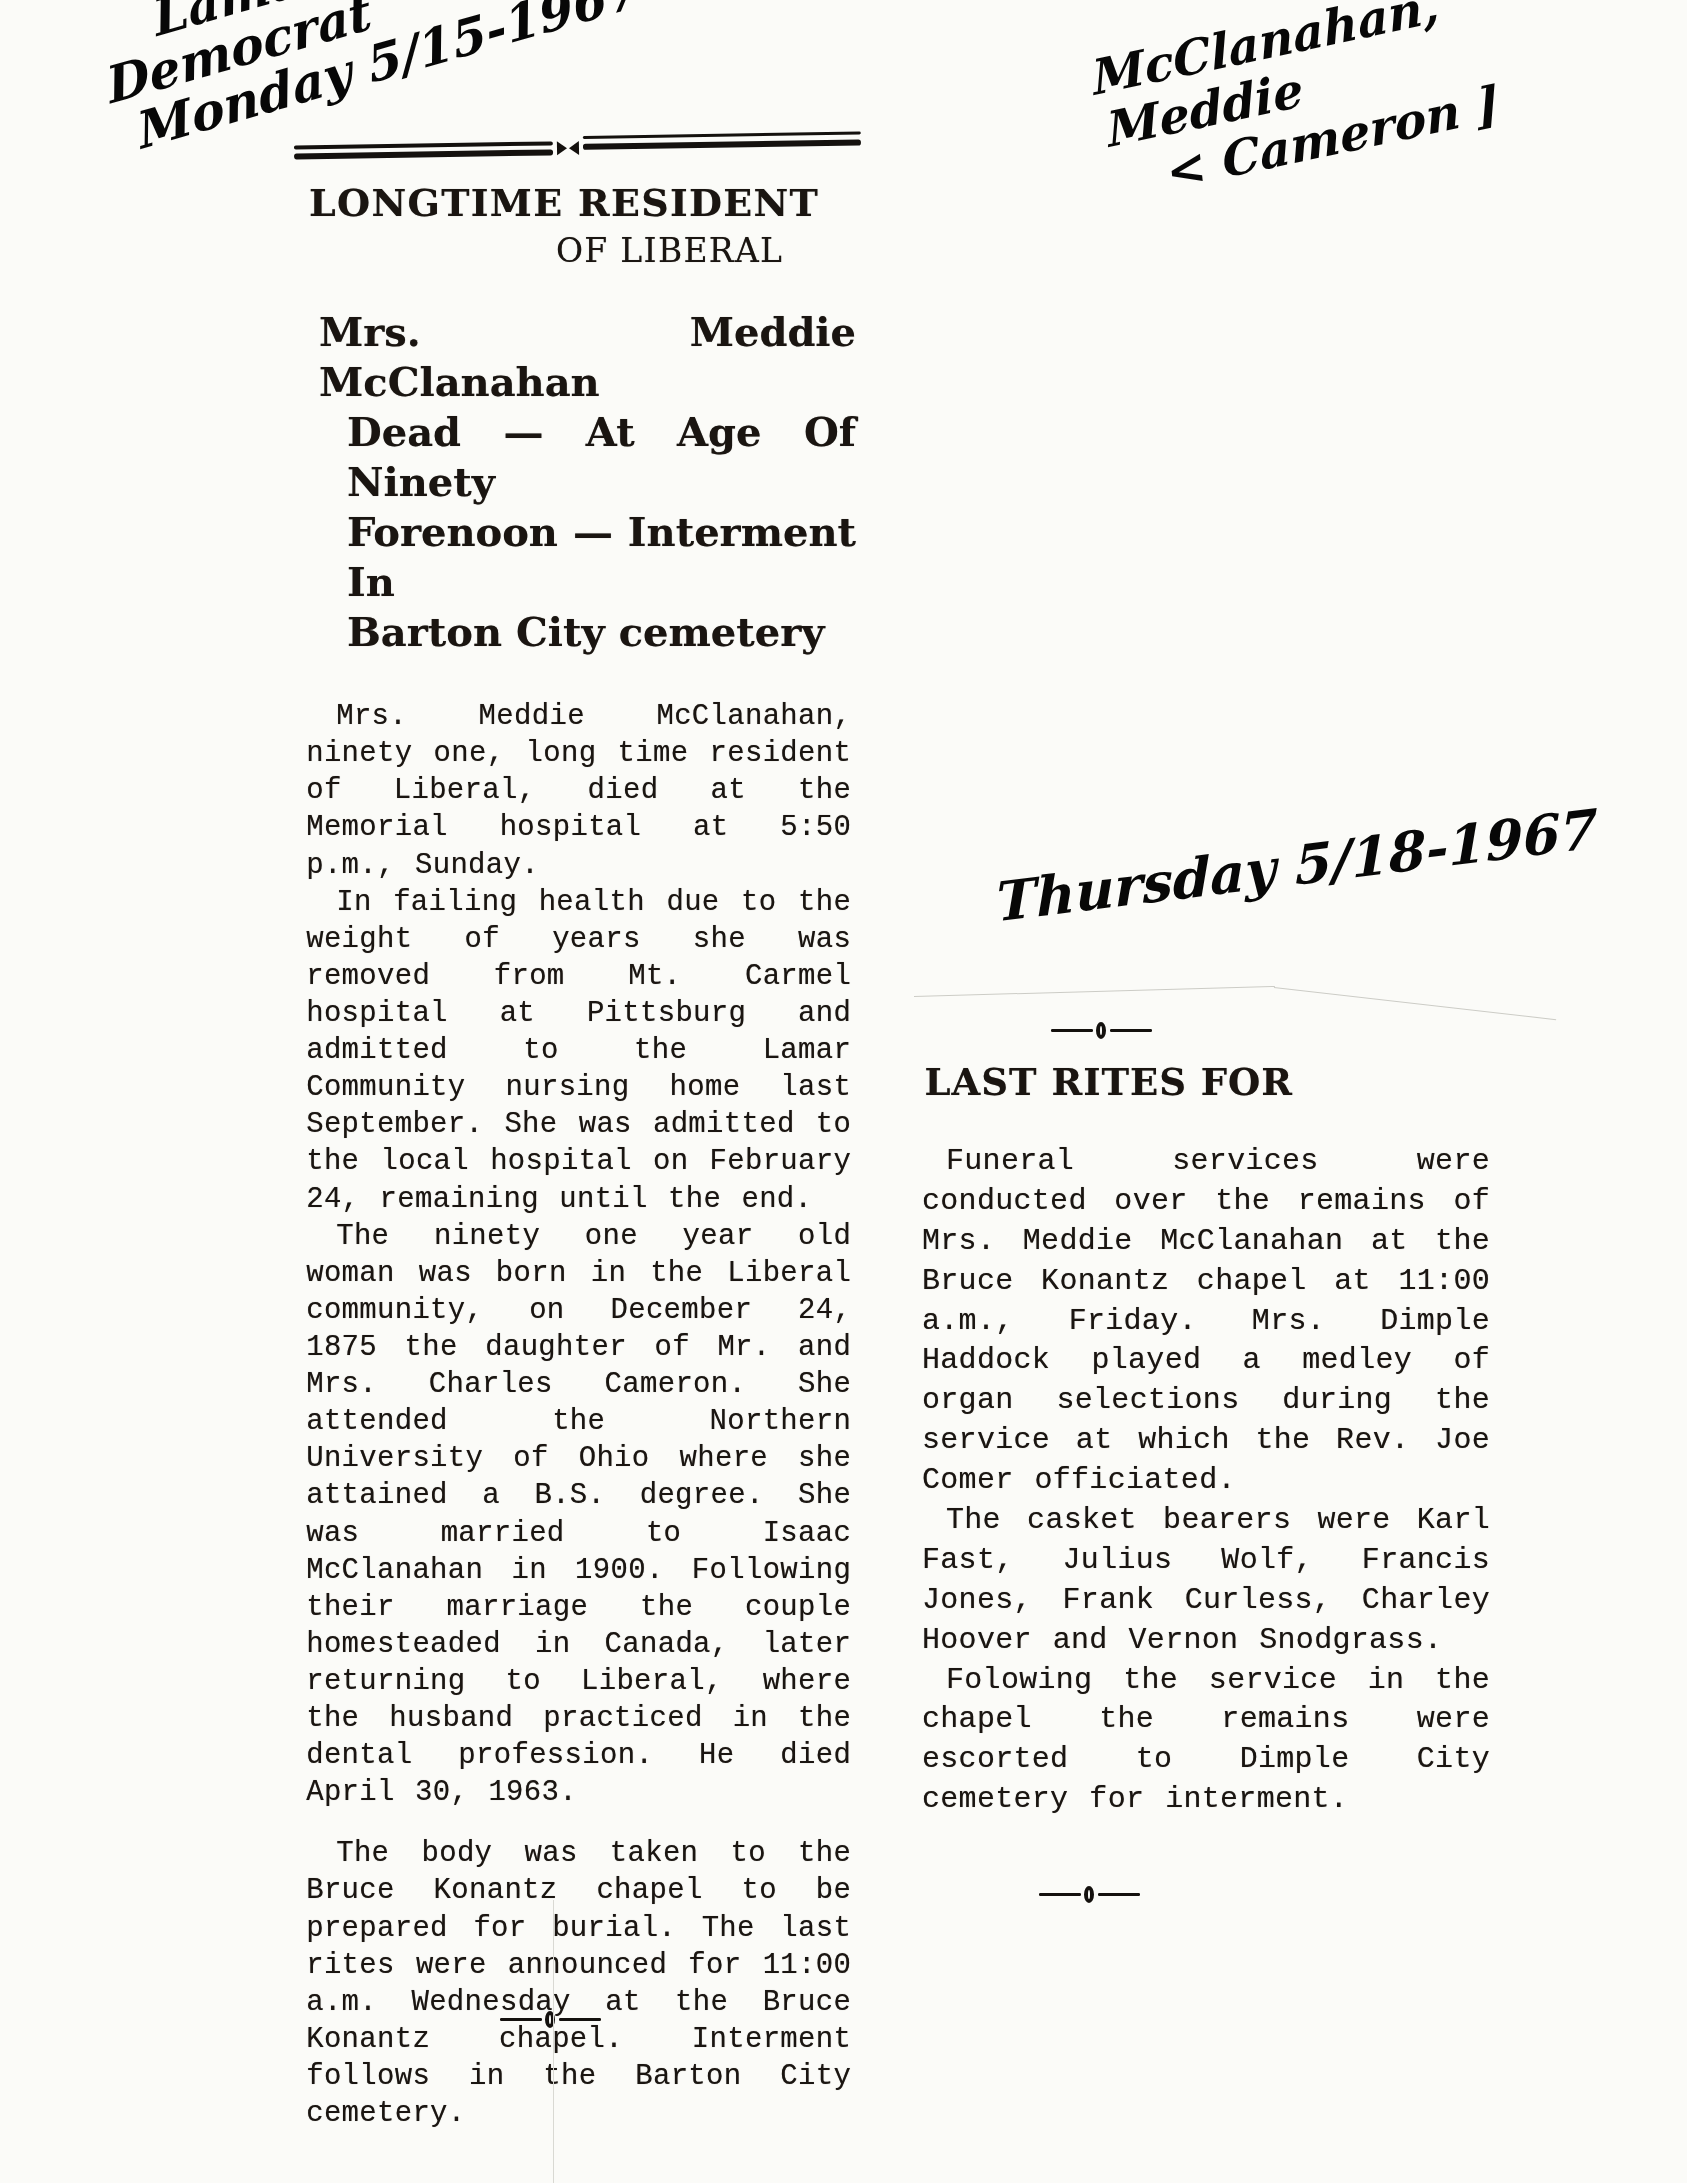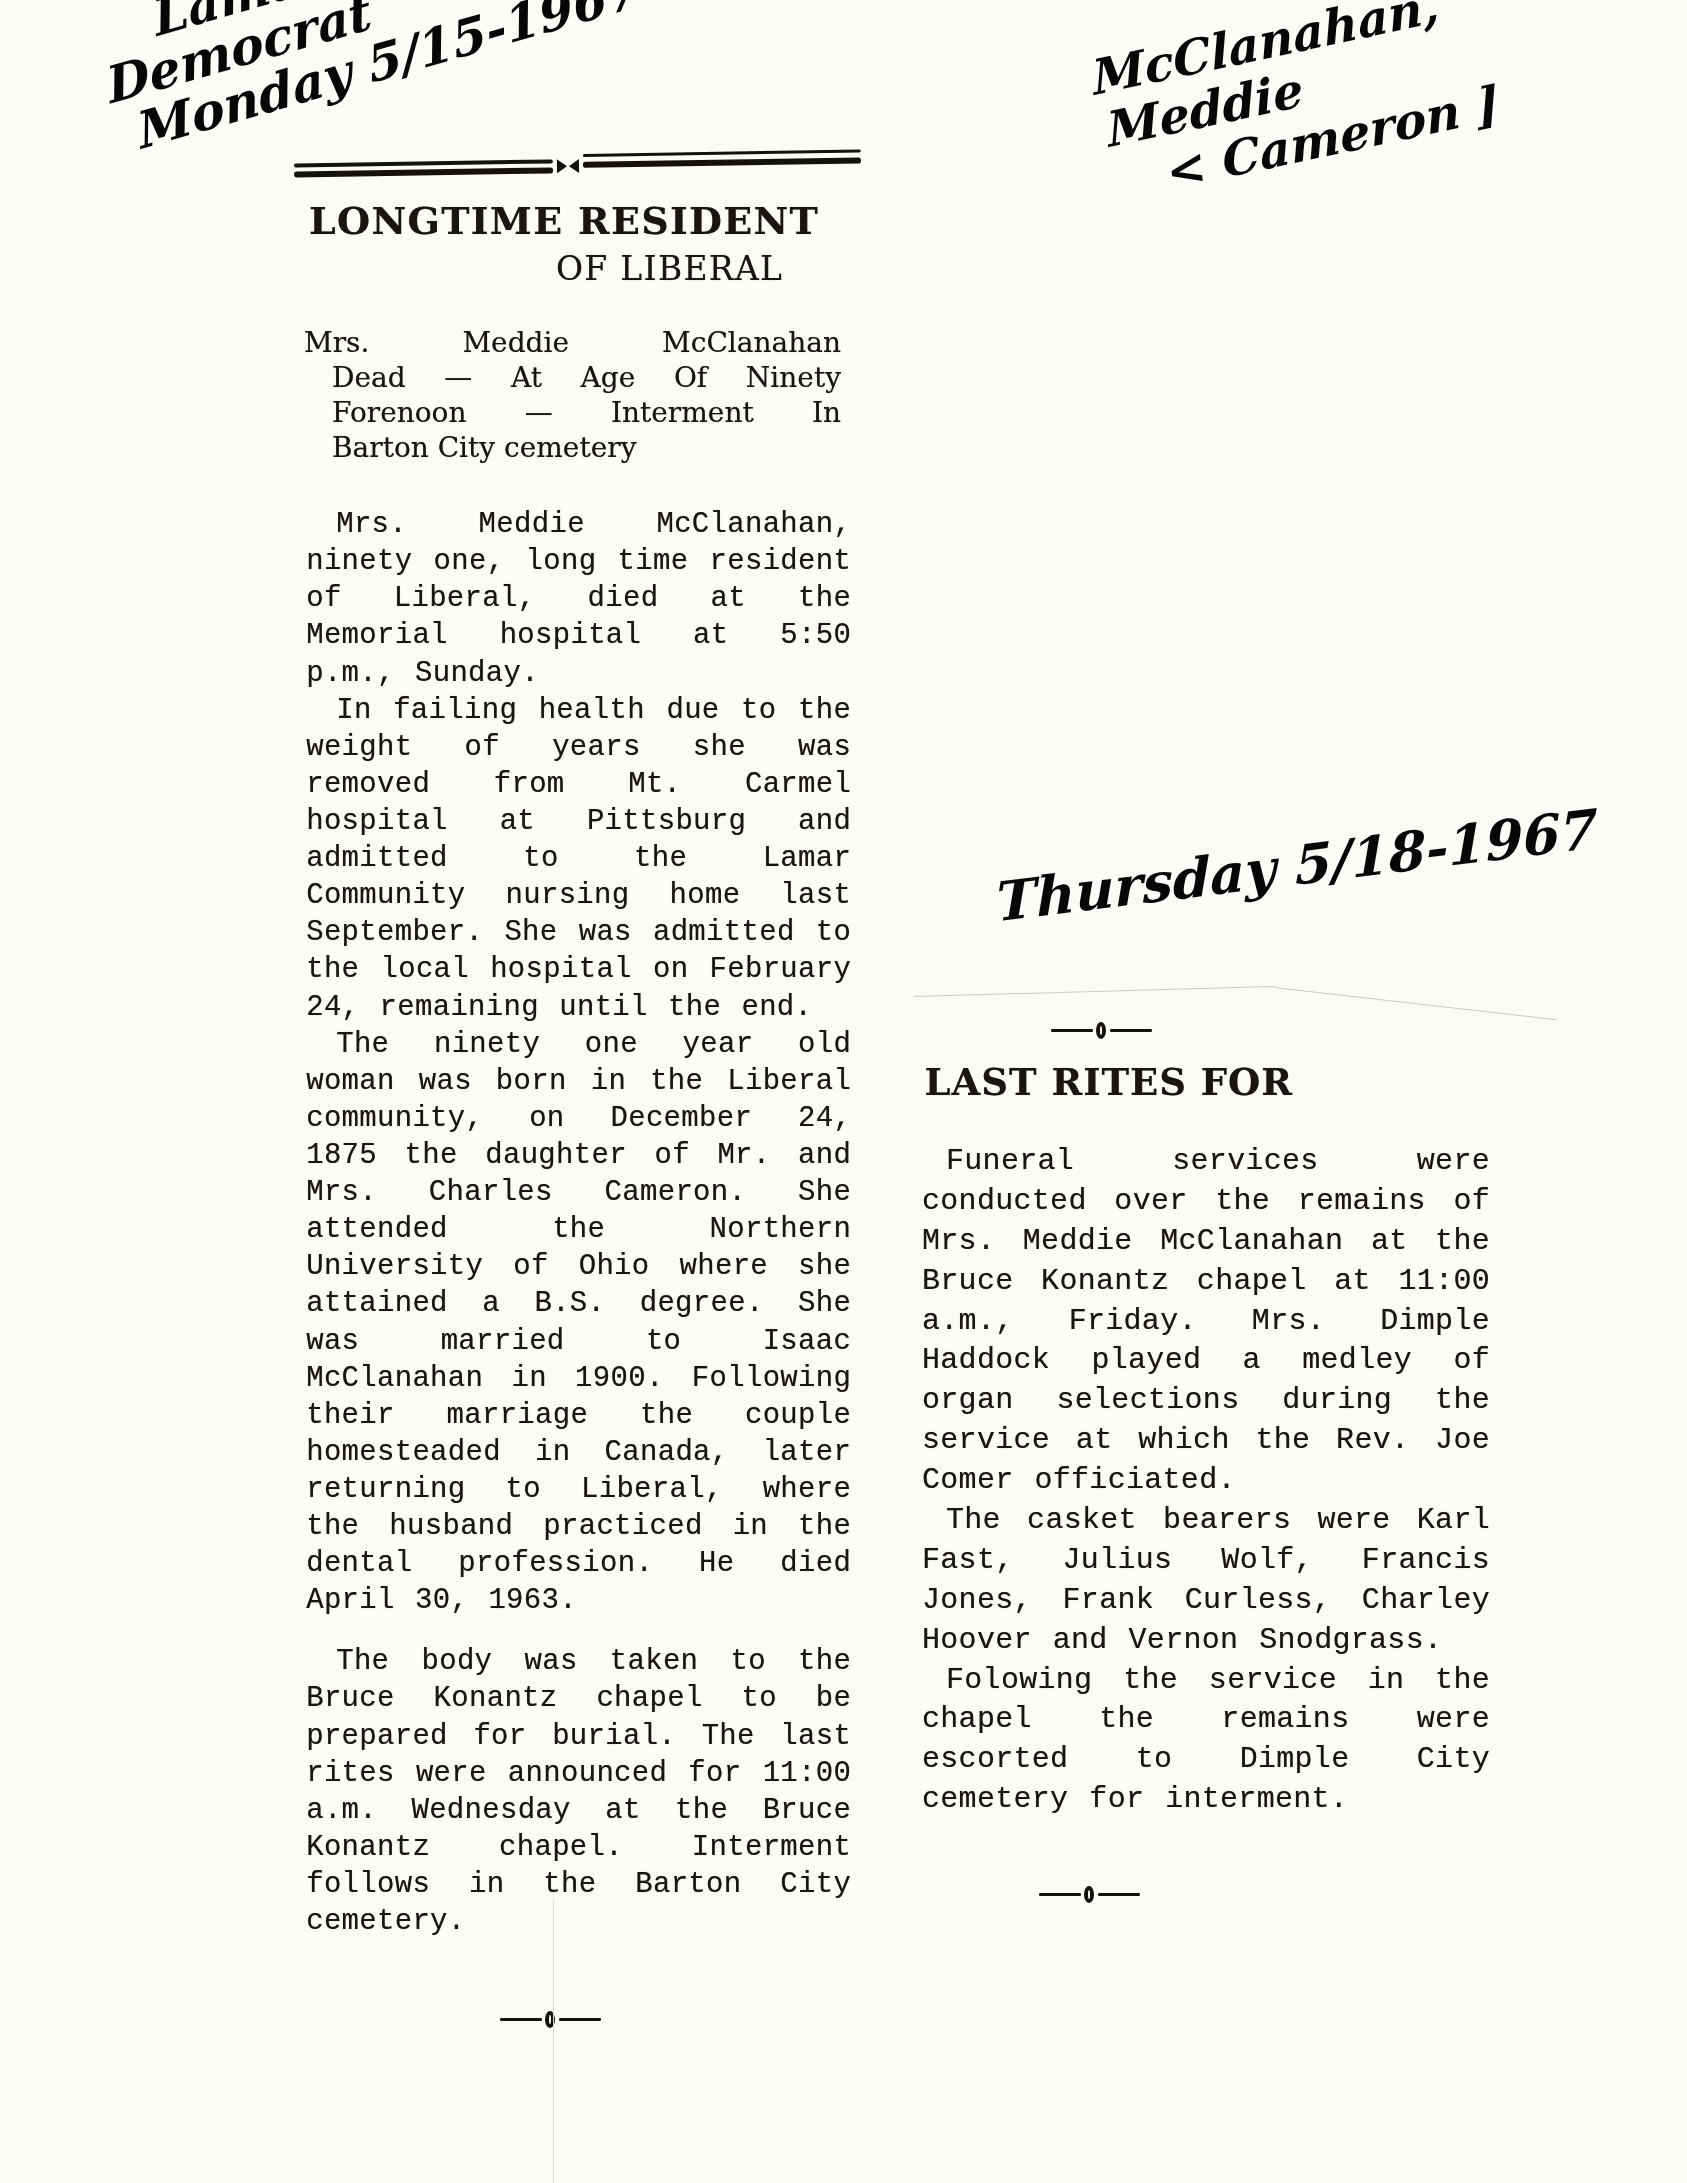--- a/index.html
+++ b/index.html
@@ -45,21 +45,21 @@
   #hand-date-note {
     left:996px; top:870px;
     font-size:54px;
     transform:rotate(-7deg) skewX(-6deg);
     transform-origin:0 0;
   }
 
   
   #left-col {
     position:absolute;
-    left:293px; top:154px; width:568px;
+    left:293px; top:136px; width:568px;
   }
   .headrule {
     position:relative;
     height:26.5px;
     transform:rotate(-0.9deg);
   }
   .rule-seg { position:absolute; }
   .rule-seg.left  { left:1.3px;  top:5.3px; width:259px; }
   .rule-seg.right { right:0px; top:0px; width:278px; }
   .rule-thin  { height:3.3px;  background:#14110e; border-radius:2px; }
@@ -76,22 +76,22 @@
   .headline1 {
     margin:17px 0 0 16px;
     font-size:38px; font-weight:bold; letter-spacing:1.3px;
   }
   .headline2 {
     margin:6.6px 0 0 263px;
     font-size:33px; font-weight:normal; letter-spacing:1.3px;
   }
 
   .subhead {
-    margin:37px 0 0 11px; width:537px;
-    font-size:28px; font-weight:normal;
+    margin:37px 0 0 26px; width:537px;
+    font-size:40px; font-weight:bold;
     line-height:1.25;
   }
   .subhead .sl { text-align:justify; text-align-last:justify; }
   .subhead .sl.indent { padding-left:28px; }
   .subhead .sl.last { text-align-last:left; padding-left:28px; }
 
   .body-par {
     margin:0 0 0 13.2px; width:545px;
     font-size:29px; line-height:1.28;
     text-align:justify;

